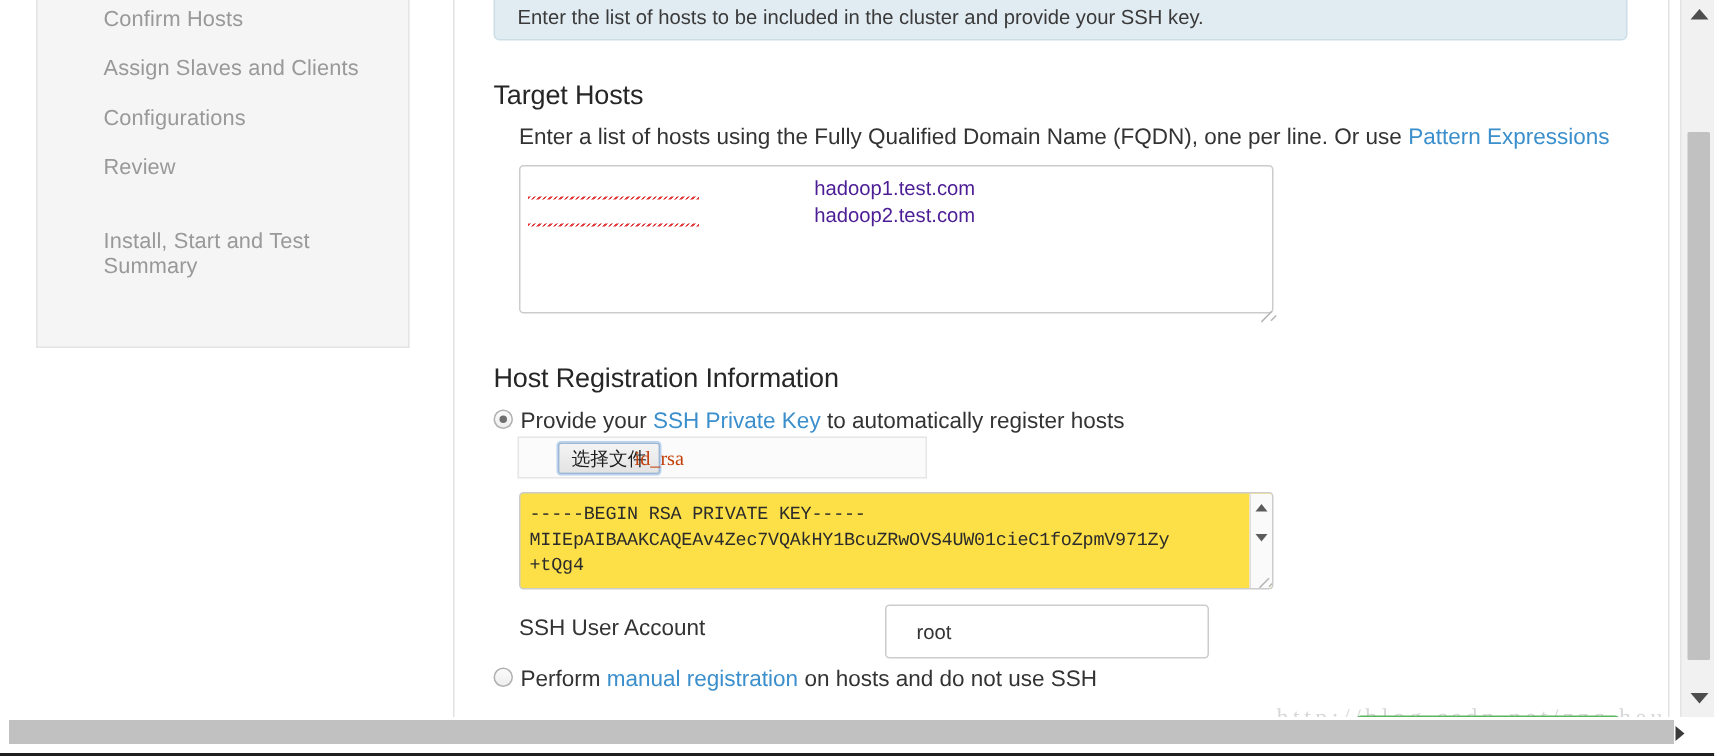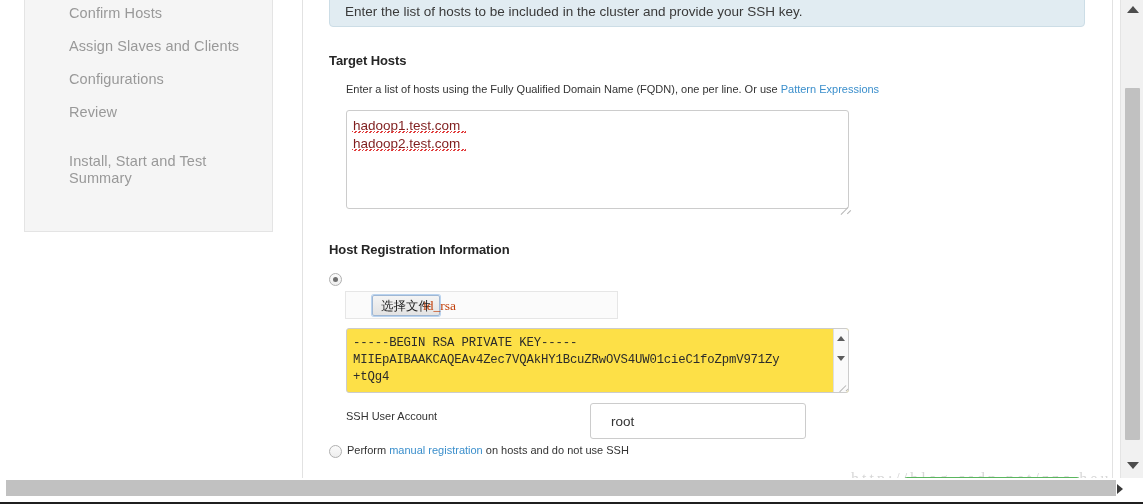--- a/index.html
+++ b/index.html
@@ -66,54 +66,55 @@
     position: absolute;
     left: 15px; bottom: 7px;
     font-size: 13.5px;
     color: #3a3a3a;
     white-space: nowrap;
   }
 
   
   .section-heading {
     position: absolute;
-    font-size: 13px;
-    font-weight: bold;
+    font-size: 18px;
+    font-weight: normal;
     color: #262626;
     white-space: nowrap;
     letter-spacing: -0.1px;
   }
   .body-text {
     position: absolute;
-    font-size: 11px;
+    font-size: 15px;
     color: #333333;
     white-space: nowrap;
   }
   .link {
     color: #3b8fcc;
     text-decoration: none;
     cursor: pointer;
   }
 
   
   #hosts-textarea {
     position: absolute;
     left: 346px; top: 110px;
     width: 503px; height: 99px;
     background: #ffffff;
     border: 1px solid #cccccc;
     border-radius: 3px;
     padding: 6px 8px 0 6px;
     font-family: "Liberation Sans", sans-serif;
     font-size: 13.5px;
-    color: #7f1d1d;
+    color: #4c1d95;
     line-height: 18px;
     resize: none;
     overflow: hidden;
     outline: none;
+    text-align: center;
   }
   .spell-line {
     position: absolute;
     left: 352px;
     height: 2px;
     background-image: repeating-linear-gradient(
         135deg, #e03131 0 1.2px, transparent 1.2px 2.6px);
     opacity: .95;
   }
   #hosts-resize-grip {
@@ -354,20 +355,23 @@
   <div class="spell-line" style="top:131px; width:114px"></div>
   <div class="spell-line" style="top:149px; width:114px"></div>
   <div id="hosts-resize-grip">
     <i style="top:9px; width:10px"></i>
     <i style="top:9px; width:5px; right:0; transform:rotate(-45deg) translateY(4px)"></i>
   </div>
 
   <div class="section-heading" style="left:329px; top:242px">Host Registration Information</div>
 
   <div class="radio checked" style="left:329px; top:273px"></div>
+  <div class="body-text" style="left:347px; top:272px">
+    <span>Provide your </span><a class="link">SSH Private Key</a><span> to automatically register hosts</span>
+  </div>
 
   <div id="file-picker-box"></div>
   <div id="file-choose-button">选择文件</div>
   <div id="file-name-label">id_rsa</div>
 
   <div id="sshkey-wrap">
     <div id="sshkey-text">-----BEGIN RSA PRIVATE KEY-----
 MIIEpAIBAAKCAQEAv4Zec7VQAkHY1BcuZRwOVS4UW01cieC1foZpmV971Zy
 +tQg4</div>
     <div id="sshkey-scroll">

